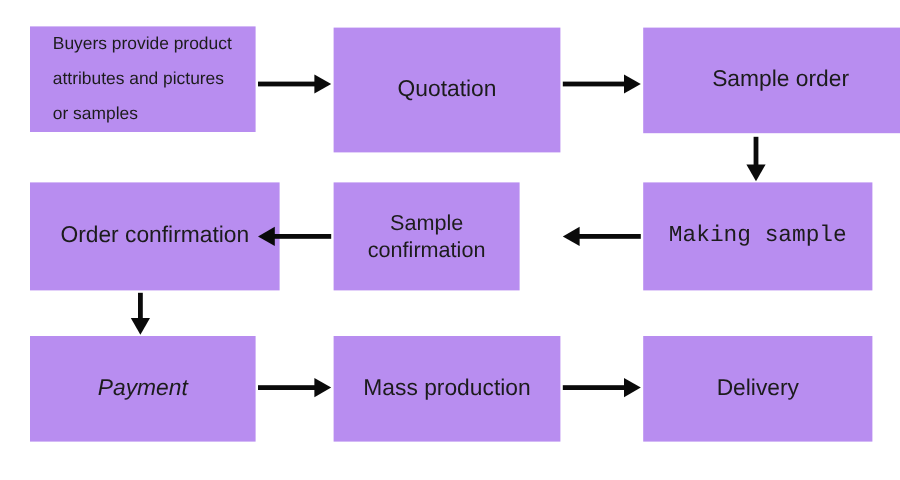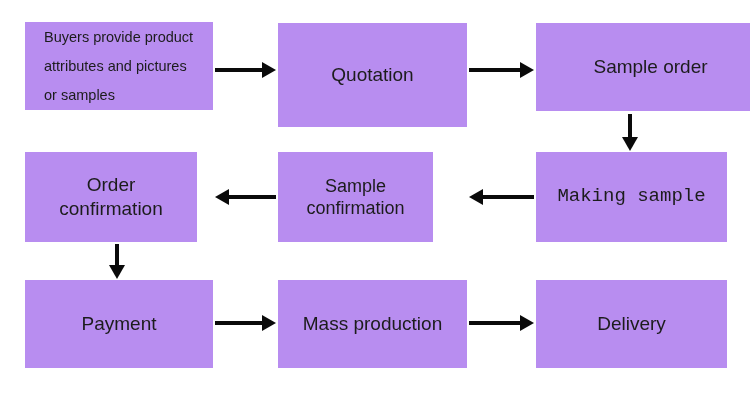--- a/index.html
+++ b/index.html
@@ -42,22 +42,22 @@
     font-size: 14.5px;
     line-height: 29px;
     padding: 0 14px 0 19px;
   }
   
   .n-buyers              { left: 25px;  top: 22px;  width: 188px; height: 88px; }
   .n-quotation           { left: 278px; top: 23px;  width: 189px; height: 104px; }
   .n-sample-order        { left: 536px; top: 23px;  width: 229px; height: 88px; }
   .n-making-sample       { left: 536px; top: 152px; width: 191px; height: 90px; font-family: Liberation Mono, monospace; }
   .n-sample-confirmation { left: 278px; top: 152px; width: 155px; height: 90px; font-size: 18px; }
-  .n-order-confirmation  { left: 25px;  top: 152px; width: 172px; height: 90px; }
-  .n-payment             { left: 25px;  top: 280px; width: 188px; height: 88px; }
+  .n-order-confirmation  { left: 25px;  top: 152px; width: 208px; height: 90px; }
+  .n-payment             { left: 25px;  top: 280px; width: 188px; height: 88px; font-style: italic; }
   .n-mass-production     { left: 278px; top: 280px; width: 189px; height: 88px; }
   .n-delivery            { left: 536px; top: 280px; width: 191px; height: 88px; }
 
   
   .arrow { position: absolute; }
   .arrow-right { height: 16px; }
   .arrow-right::before {
     content: ""; position: absolute; left: 0; right: 12px; top: 6px; height: 4px;
     background: var(--arrow);
   }

